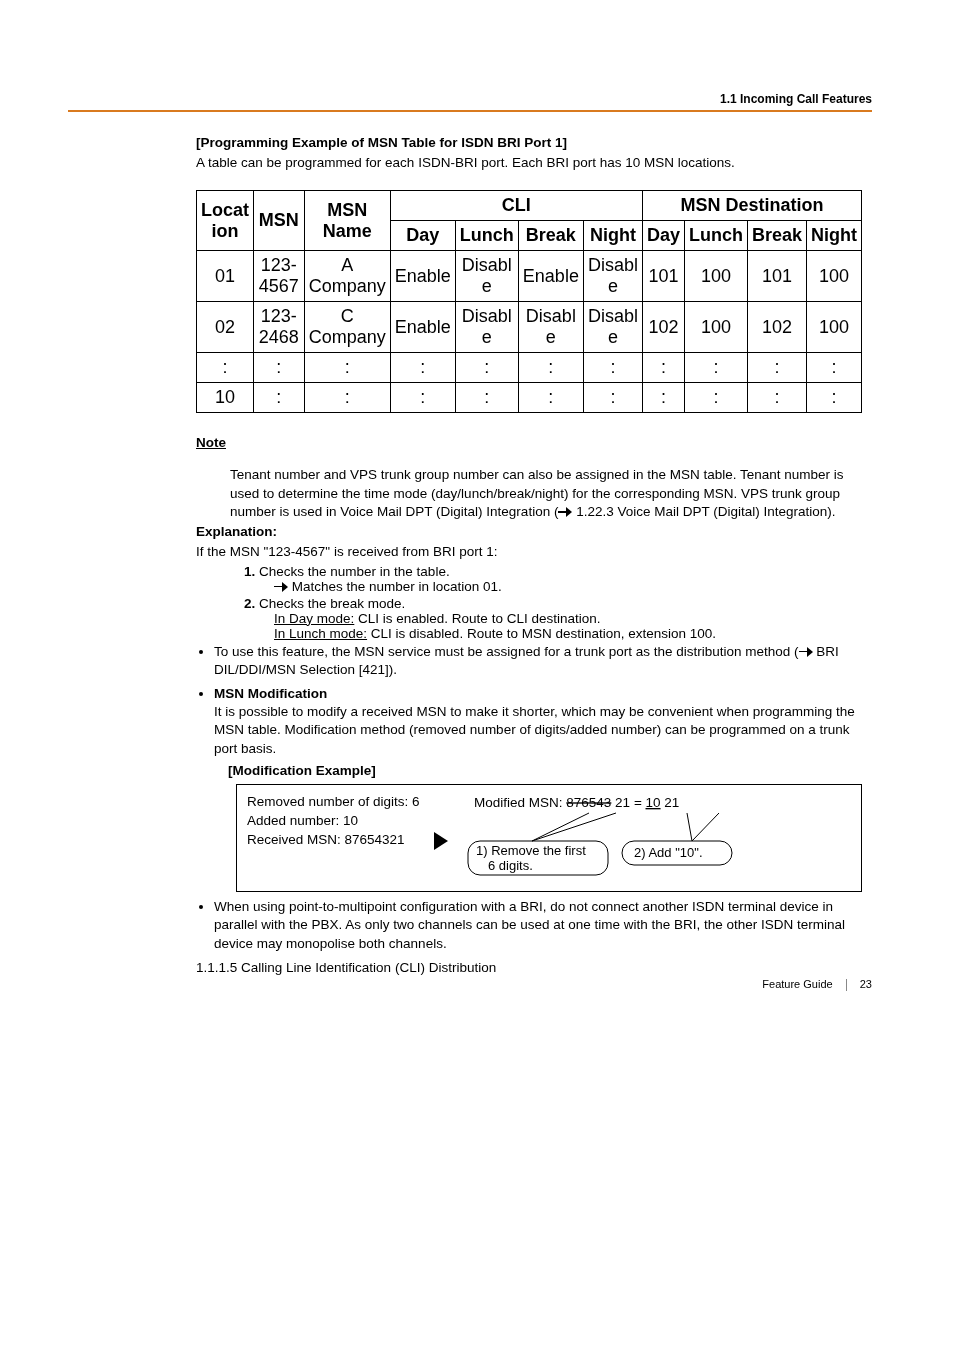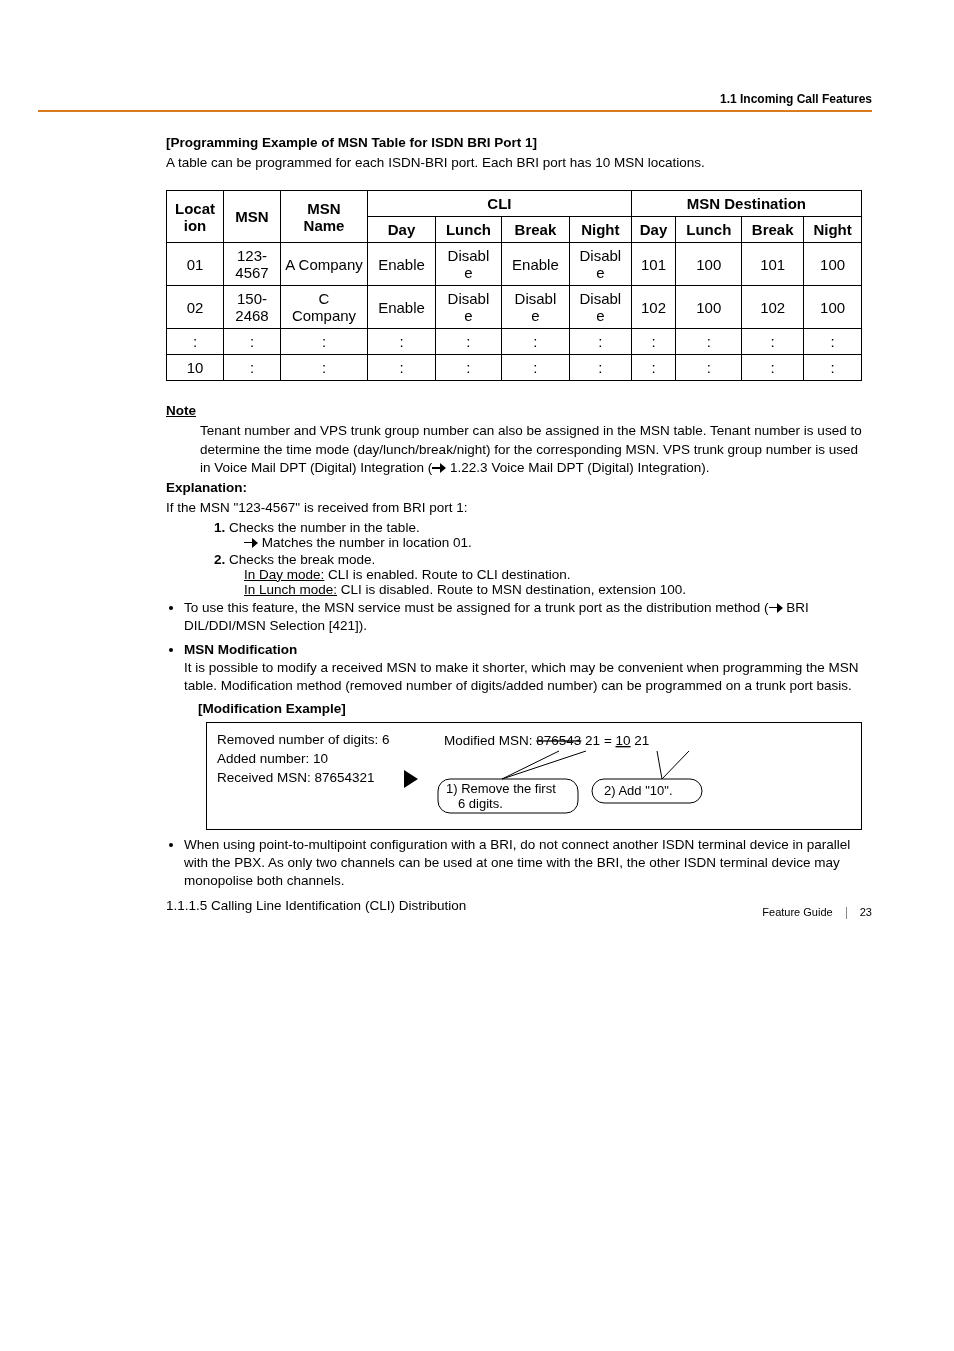--- a/index.html
+++ b/index.html
@@ -6,21 +6,21 @@
     font-family: Arial, Helvetica, sans-serif;
     font-size: 13.5px;
     color: #000;
     margin: 0;
     padding: 0;
     background: #fff;
   }
   .page {
     width: 942px;
     box-sizing: border-box;
-    padding: 80px 70px 40px 38px;
+    padding: 80px 70px 40px 68px;
     position: relative;
   }
   .header-right {
     position: absolute;
     top: 92px;
     right: 70px;
     font-weight: bold;
     font-size: 12px;
   }
   .orange-rule {
@@ -36,29 +36,29 @@
   .underline { text-decoration: underline; }
   p { margin: 2px 0; line-height: 1.35; }
   .note-label {
     font-weight: bold;
     text-decoration: underline;
     margin-top: 12px;
     display: inline-block;
   }
   .note-body {
     margin-left: 34px;
-    margin-top: 4px;
+    margin-top: 16px;
     line-height: 1.35;
   }
   table.msn {
     border-collapse: collapse;
     width: 100%;
     margin-top: 18px;
     margin-bottom: 10px;
-    font-size: 15px;
+    font-size: 18px;
   }
   table.msn th, table.msn td {
     border: 1px solid #000;
     padding: 4px 4px;
     text-align: center;
     vertical-align: middle;
   }
   table.msn th { font-weight: bold; }
   .section-h {
     color: #1b5aa6;
@@ -119,21 +119,21 @@
     width:0; height:0;
     border-left:14px solid #000;
     border-top:9px solid transparent;
     border-bottom:9px solid transparent;
     margin-top:10px;
   }
   .mod-right { flex:1; position:relative; }
   .mod-right svg { display:block; }
   .footer {
     position:absolute;
-    bottom:38px;
+    bottom:28px;
     right:70px;
     font-size:11px;
   }
   .footer .divider {
     display:inline-block;
     border-left:1px solid #888;
     height:12px;
     vertical-align:middle;
     margin:0 10px;
   }
@@ -179,21 +179,21 @@
             <td>Disabl<br>e</td>
             <td>Enable</td>
             <td>Disabl<br>e</td>
             <td>101</td>
             <td>100</td>
             <td>101</td>
             <td>100</td>
           </tr>
           <tr>
             <td>02</td>
-            <td>150-2468</td>
+            <td>123-2468</td>
             <td>C Company</td>
             <td>Enable</td>
             <td>Disabl<br>e</td>
             <td>Disabl<br>e</td>
             <td>Disabl<br>e</td>
             <td>102</td>
             <td>100</td>
             <td>102</td>
             <td>100</td>
           </tr>

